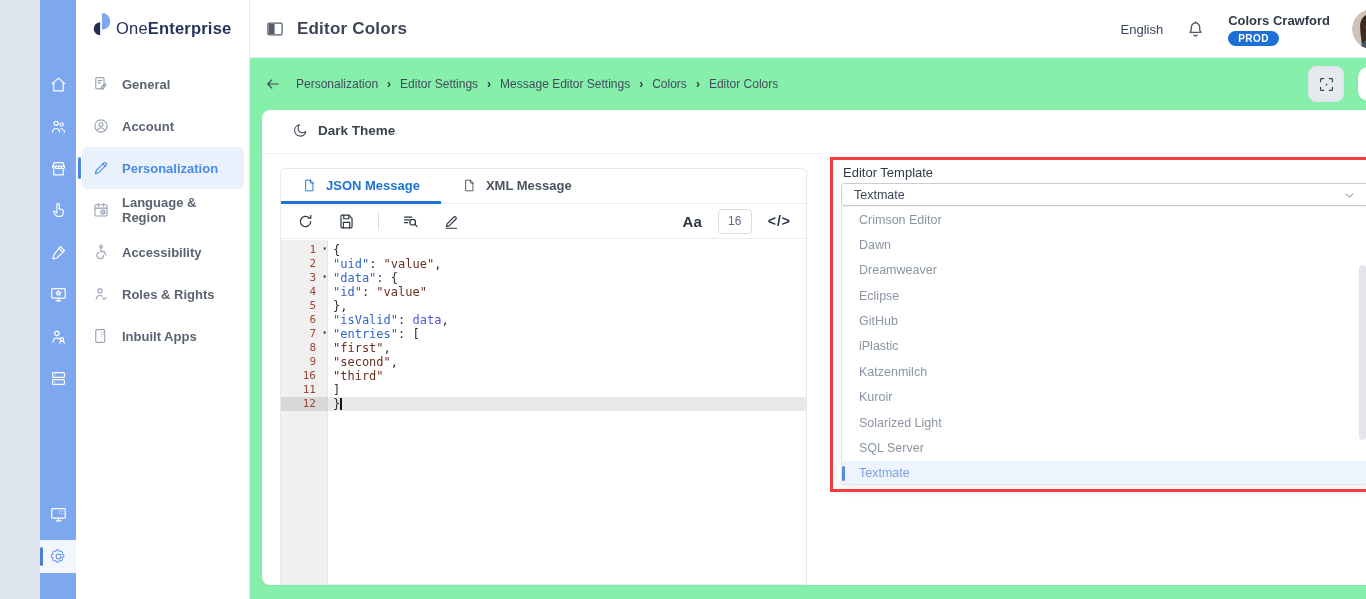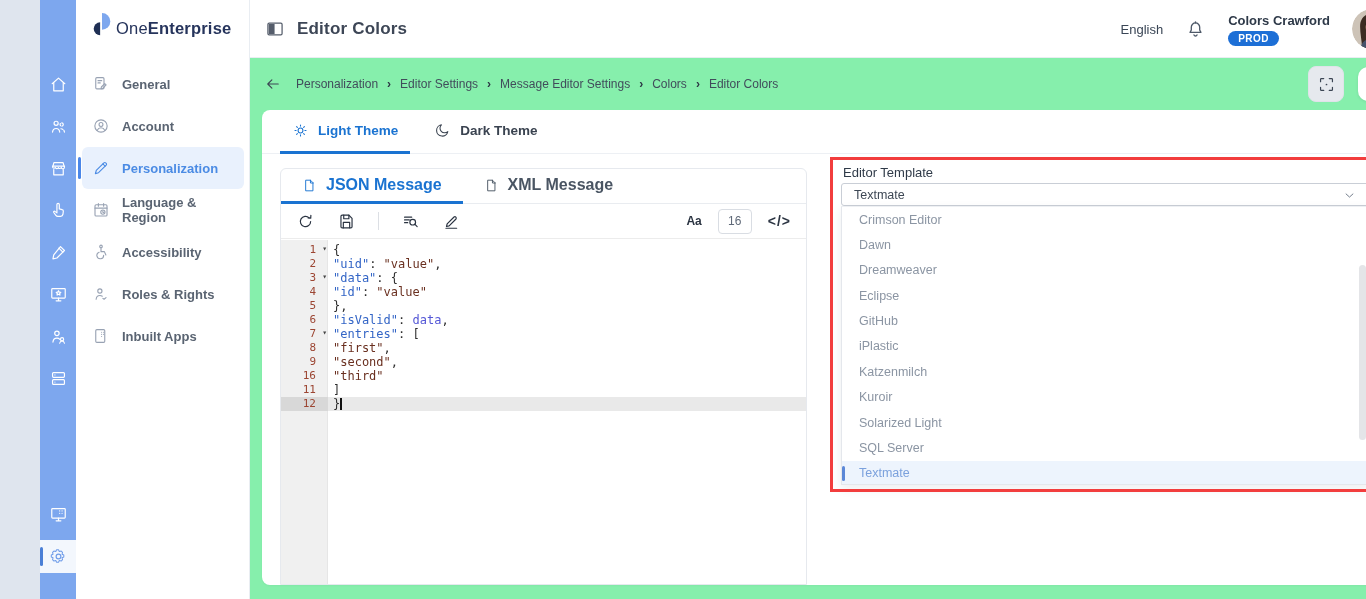--- a/index.html
+++ b/index.html
@@ -62,30 +62,30 @@
   .card { position:absolute; left:222px; top:110px; width:1128px; height:475px; background:#fff; border-radius:8px; box-shadow:0 1px 2px rgba(30,40,60,.04); }
   .theme-tabs { position:absolute; left:0; top:0; width:1128px; height:44px; display:flex; align-items:stretch; padding-left:18px; border-bottom:1px solid #edf0f4; }
   .theme-tab { display:flex; align-items:center; gap:9px; padding:0 12px; margin-right:12px; font-size:13.5px; font-weight:600; color:#3a4350; border-bottom:3px solid transparent; margin-bottom:-1px; cursor:pointer; }
   .theme-tab .tt-icon { width:17px; height:17px; }
   .theme-tab .tt-icon svg { width:17px; height:17px; }
   .theme-tab.active { color:#1a73d1; border-bottom-color:#1a73d1; }
 
   
   .editor-panel { position:absolute; left:18px; top:58px; width:527px; height:417px; border:1px solid #e6e9ee; border-radius:6px 6px 0 0; overflow:hidden; background:#fff; }
   .msg-tabs { display:flex; height:35px; border-bottom:1px solid #e9ecf0; }
-  .msg-tab { display:flex; align-items:center; gap:9px; padding:0 21px; font-size:16px; font-weight:600; color:#4a5563; border-bottom:3px solid transparent; margin-bottom:-1px; cursor:pointer; }
+  .msg-tab { display:flex; align-items:center; gap:9px; padding:0 21px; font-size:13px; font-weight:600; color:#4a5563; border-bottom:3px solid transparent; margin-bottom:-1px; cursor:pointer; }
   .msg-tab .mt-icon { width:15px; height:15px; }
   .msg-tab .mt-icon svg { width:15px; height:15px; }
   .msg-tab.active { color:#1a73d1; border-bottom-color:#1a73d1; }
   .toolbar { display:flex; align-items:center; height:35px; padding:0 15px; gap:22px; border-bottom:1px solid #ececec; }
   .tb-icon { width:19px; height:19px; color:#2b3442; cursor:pointer; }
   .tb-icon svg { width:19px; height:19px; }
   .tb-divider { width:1px; height:18px; background:#dcdfe4; }
   .tb-right { margin-left:auto; display:flex; align-items:center; gap:16px; }
-  .tb-aa { font-size:12px; font-weight:700; color:#2b3442; cursor:pointer; }
+  .tb-aa { font-size:15px; font-weight:700; color:#2b3442; cursor:pointer; }
   .tb-size { width:34px; height:25px; border:1px solid #d9dde3; border-radius:4px; display:flex; align-items:center; justify-content:center; font-size:12px; color:#5f6978; cursor:text; }
   .tb-code { font-size:14px; font-weight:700; color:#2b3442; letter-spacing:1px; cursor:pointer; }
 
   .code-area { position:absolute; left:0; top:71px; right:0; bottom:0; cursor:text; }
   .gutter-bg { position:absolute; left:0; top:0; bottom:0; width:47px; background:#f0f0f0; border-right:1px solid #e6e6e6; }
   .code-rows { position:absolute; left:0; top:3px; right:0; }
   .code-row { display:flex; height:14px; line-height:14px; font-family:"DejaVu Sans Mono", monospace; font-size:12px; }
   .ln { flex:0 0 47px; position:relative; text-align:right; padding-right:12px; color:#9c4532; font-size:11px; }
   .fold { position:absolute; right:1px; top:-1px; font-size:8px; color:#444; }
   .codeln { flex:1; padding-left:5px; white-space:pre; color:#2e2e2e; }
@@ -321,27 +321,20 @@
               <circle cx="12" cy="12" r="8.2"></circle>
               <path d="M9.8 9.5a2.3 2.3 0 1 1 3.3 2.1c-.7.35-1.1.8-1.1 1.6v.3"></path>
               <path d="M12 16.6h.01"></path>
             </svg></span>
         </span>
     </div>
   </div>
 
   <section class="card">
     <div class="theme-tabs" id="theme-tabs">
-        <div class="theme-tab active">
-          <span class="tt-icon"><svg viewBox="0 0 24 24" width="100%" height="100%" fill="none" stroke="currentColor" stroke-width="1.5" stroke-linecap="round" stroke-linejoin="round">
-              <circle cx="12" cy="12" r="3.4"></circle>
-              <path d="M12 4.2v1.6M12 18.2v1.6M4.2 12h1.6M18.2 12h1.6M6.5 6.5l1.1 1.1M16.4 16.4l1.1 1.1M17.5 6.5l-1.1 1.1M7.6 16.4l-1.1 1.1"></path>
-            </svg></span>
-          <span>Light Theme</span>
-        </div>
         <div class="theme-tab">
           <span class="tt-icon"><svg viewBox="0 0 24 24" width="100%" height="100%" fill="none" stroke="currentColor" stroke-width="1.5" stroke-linecap="round" stroke-linejoin="round">
               <path d="M19.5 13.5A8 8 0 1 1 10.5 4a6.5 6.5 0 0 0 9 9.5z"></path>
             </svg></span>
           <span>Dark Theme</span>
         </div>
       </div>
 
     <div class="editor-panel">
       <div class="msg-tabs" id="msg-tabs">

